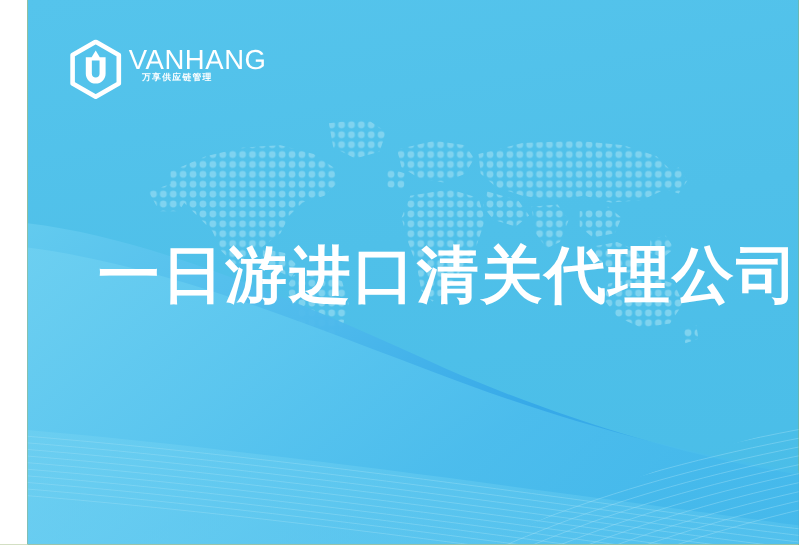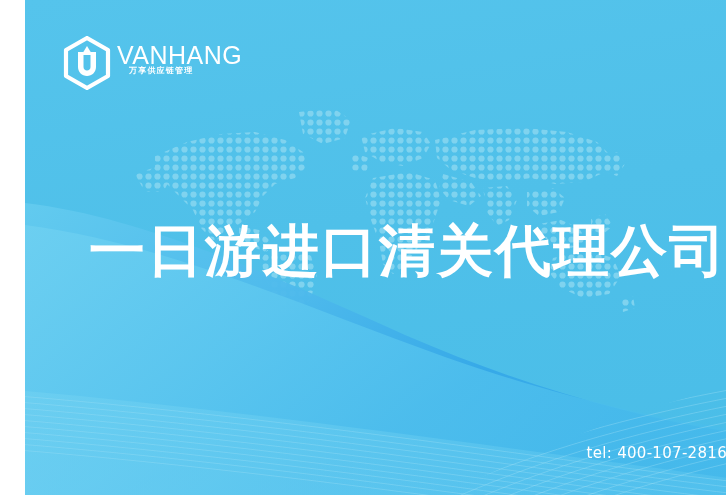--- a/index.html
+++ b/index.html
@@ -250,15 +250,14 @@
       </svg>
     </div>
     <div class="logo-text">
       <div class="logo-wordmark">VANHANG</div>
       <div class="logo-sub">万享供应链管理</div>
     </div>
   </div>
 
   <div class="headline">一日游进口清关代理公司</div>
 
-  <div class="phone">tel: 400-107-2816</div>
 
 </div>
 
 </body></html>

